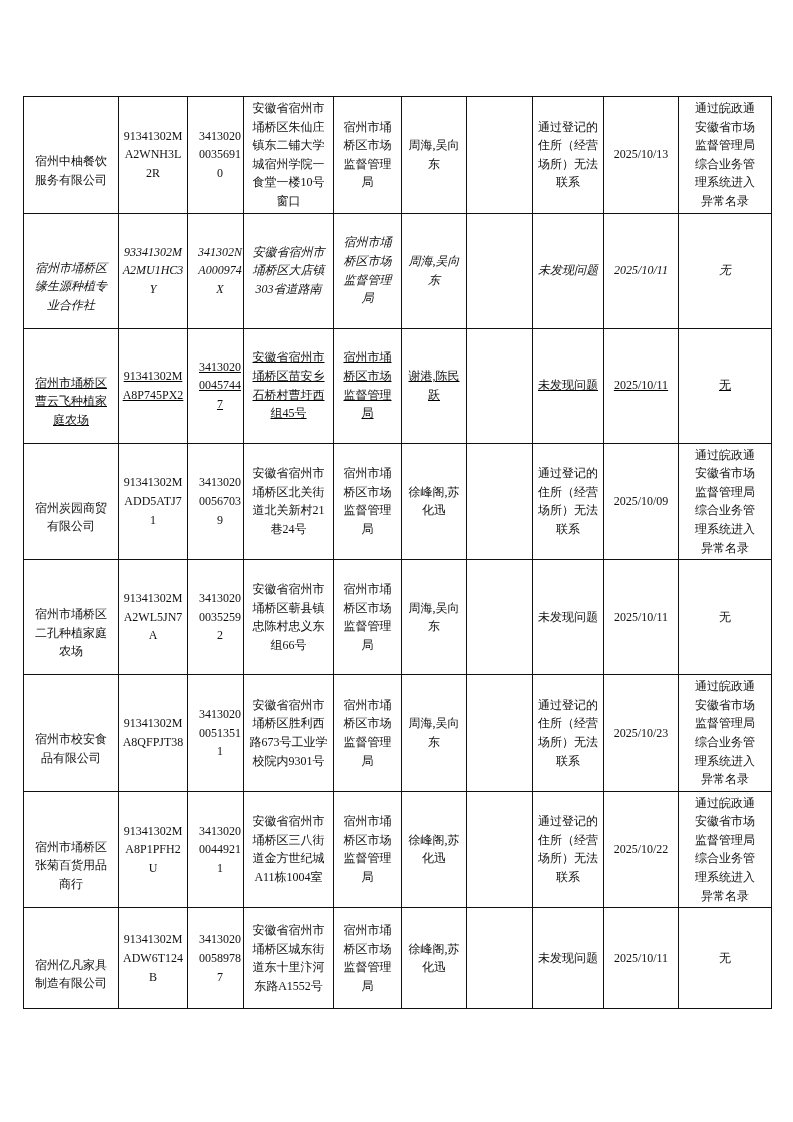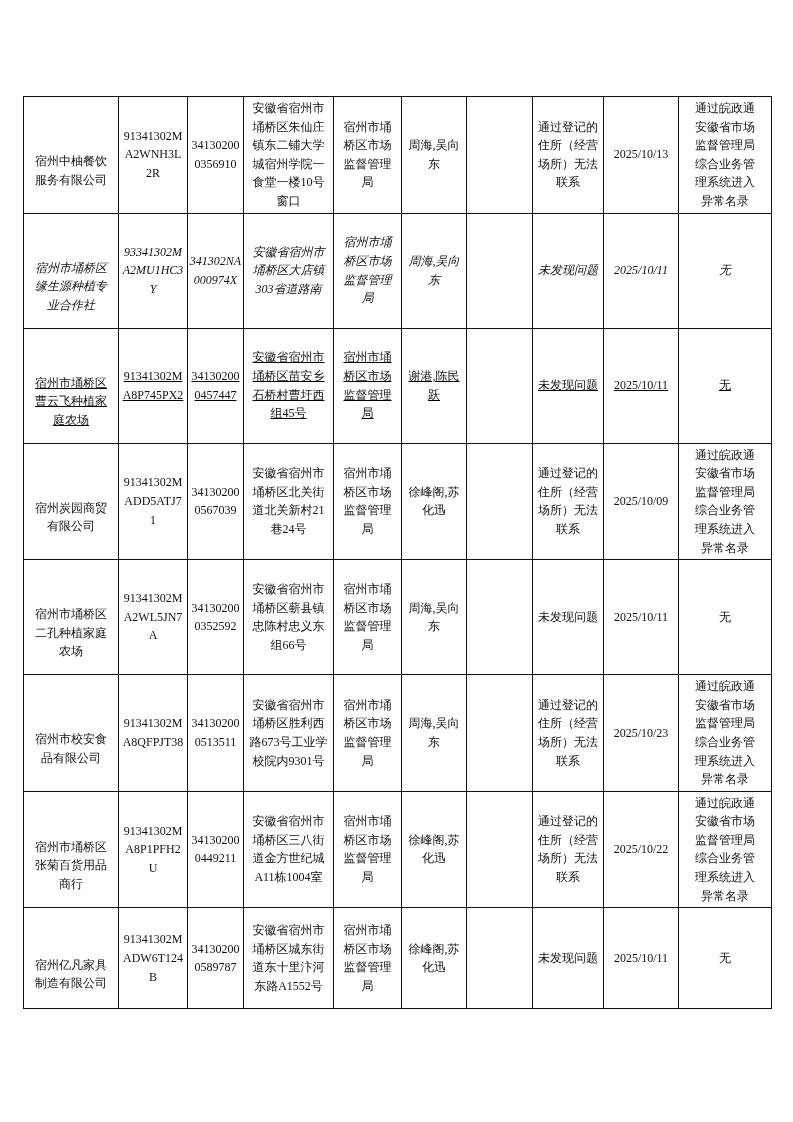--- a/index.html
+++ b/index.html
@@ -49,21 +49,21 @@
   tr:nth-child(3) { height: 115px; text-decoration: underline; }
   tr:nth-child(4) { height: 116px; }
   tr:nth-child(5) { height: 115px; }
   tr:nth-child(6) { height: 116px; }
   tr:nth-child(7) { height: 115px; }
   tr:nth-child(8) { height: 101px; }
   
   td .inner { margin: 0 auto; }
   td.col1  .inner { max-width: 78px; margin-top: 32px; }
   td.col2  .inner { max-width: 62px; word-break: break-all; }
-  td.col3  .inner { max-width: 56px; word-break: break-all; }
+  td.col3  .inner { max-width: 56px; word-break: break-all; padding-left: 9px; }
   td.col4  .inner { max-width: 80px; text-align: center; }
   td.col5  .inner { max-width: 52px; }
   td.col6  .inner { max-width: 58px; }
   td.col8  .inner { max-width: 62px; }
   td.col9  .inner { white-space: nowrap; }
   td.col10 .inner { max-width: 62px; }
 </style>
 </head>
 <body>
 

